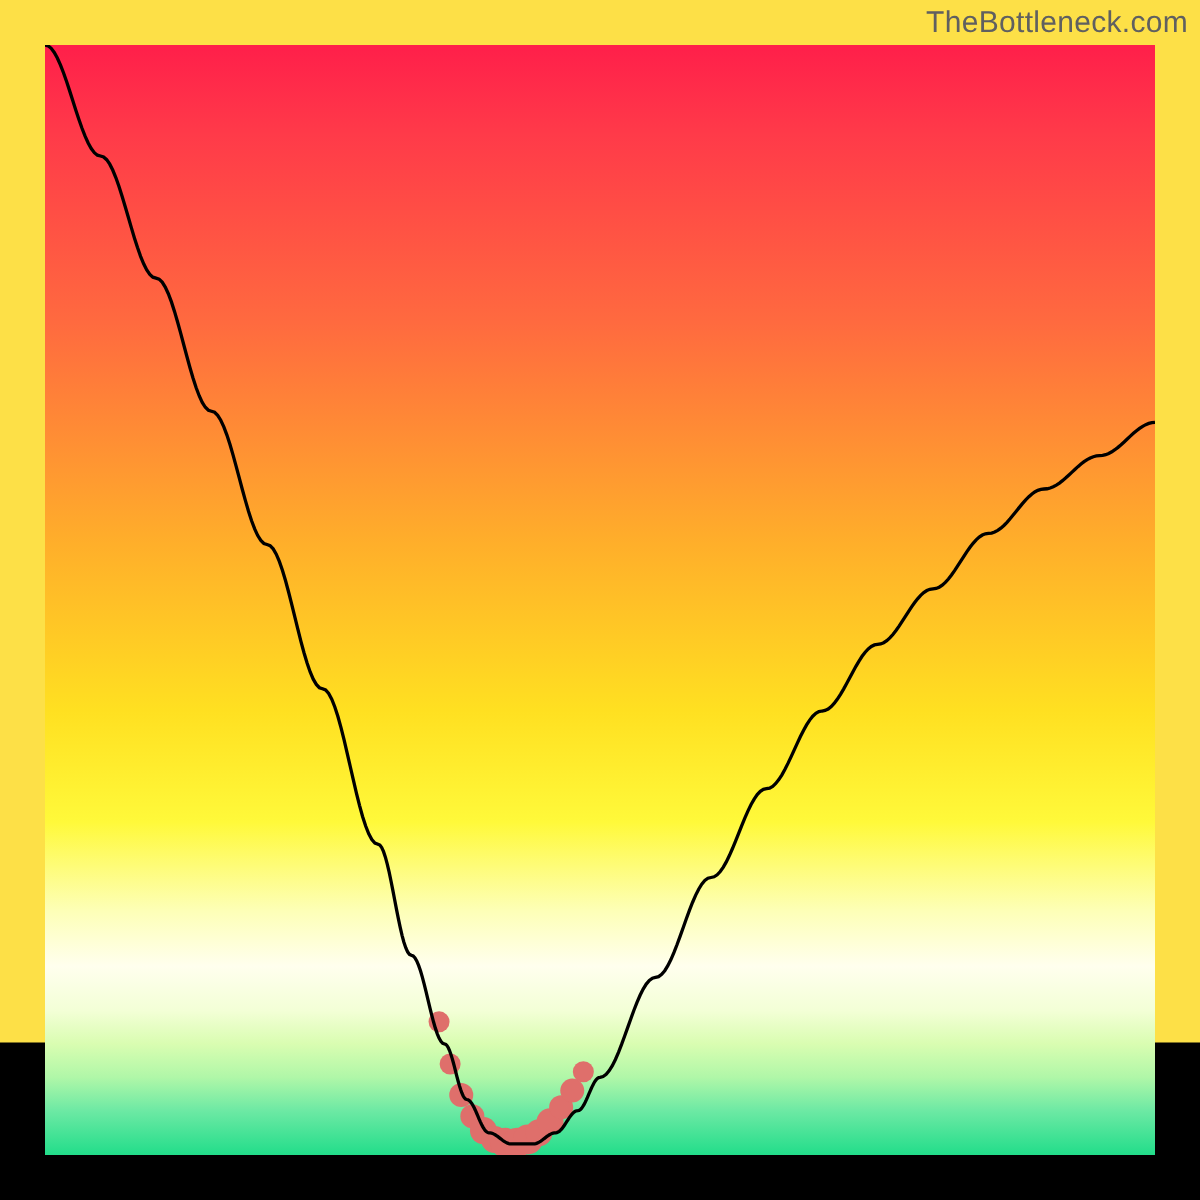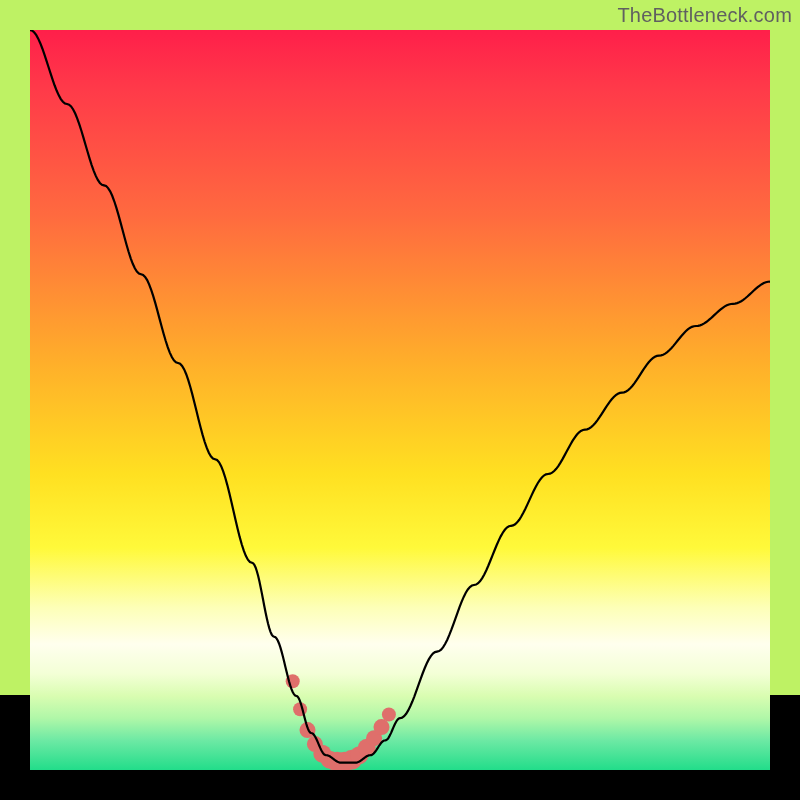--- a/index.html
+++ b/index.html
@@ -8,21 +8,21 @@
     width: 800px;
     height: 800px;
     background: #000;
     overflow: hidden;
     font-family: Arial, Helvetica, sans-serif;
   }
   .frame {
     position: absolute;
     left: 0; top: 0;
     width: 800px; height: 695px;
-    background: #bef264;
+    background: #fde047;
   }
   .plot {
     position: absolute;
     left: 30px;
     top: 30px;
     width: 740px;
     height: 740px;
     overflow: hidden;
   }
   .gradient {

